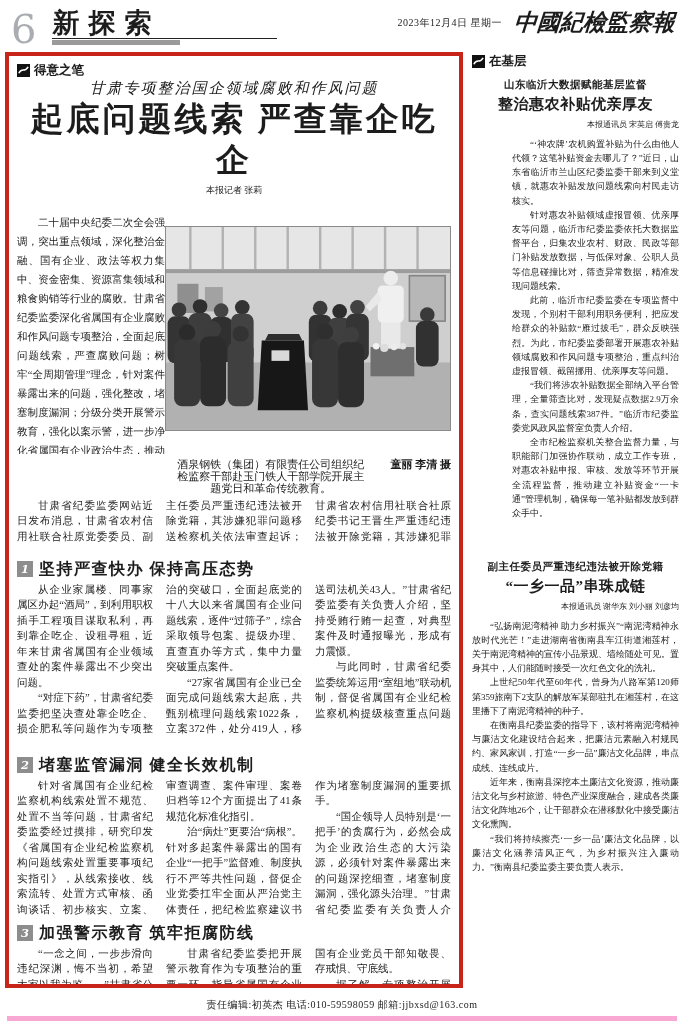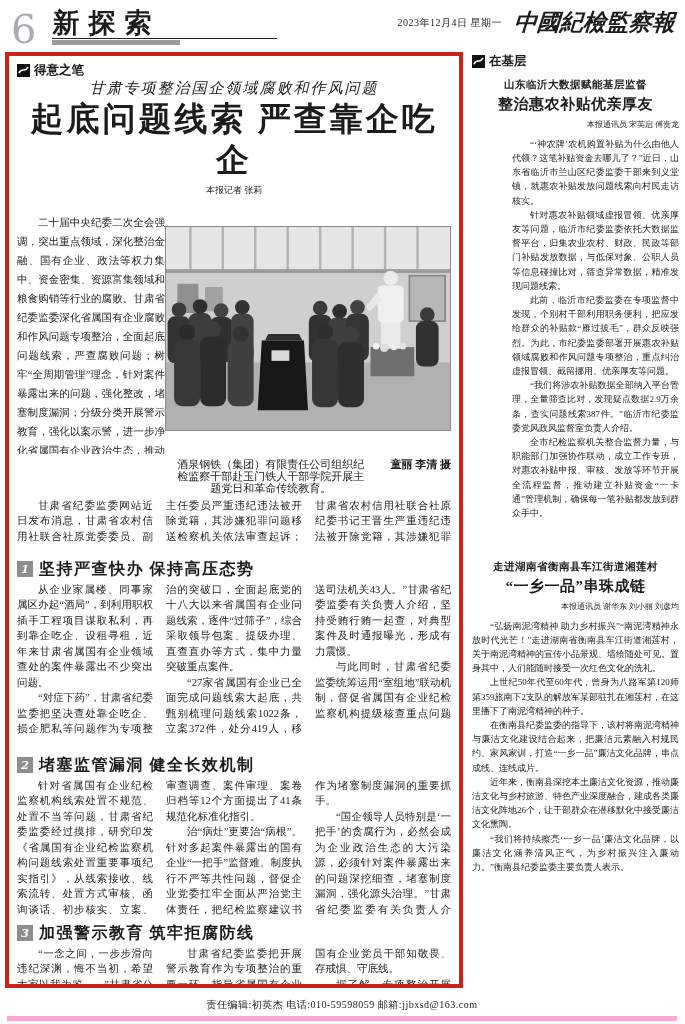--- a/index.html
+++ b/index.html
@@ -235,21 +235,21 @@
         <div class="sb-body a1-body">
             <p>“‘神农牌’农机购置补贴为什么由他人代领？这笔补贴资金去哪儿了？”近日，山东省临沂市兰山区纪委监委干部来到义堂镇，就惠农补贴发放问题线索向村民走访核实。</p>
             <p>针对惠农补贴领域虚报冒领、优亲厚友等问题，临沂市纪委监委依托大数据监督平台，归集农业农村、财政、民政等部门补贴发放数据，与低保对象、公职人员等信息碰撞比对，筛查异常数据，精准发现问题线索。</p>
             <p>此前，临沂市纪委监委在专项监督中发现，个别村干部利用职务便利，把应发给群众的补贴款“雁过拔毛”，群众反映强烈。为此，市纪委监委部署开展惠农补贴领域腐败和作风问题专项整治，重点纠治虚报冒领、截留挪用、优亲厚友等问题。</p>
             <p>“我们将涉农补贴数据全部纳入平台管理，全量筛查比对，发现疑点数据2.9万余条，查实问题线索387件。”临沂市纪委监委党风政风监督室负责人介绍。</p>
             <p>全市纪检监察机关整合监督力量，与职能部门加强协作联动，成立工作专班，对惠农补贴申报、审核、发放等环节开展全流程监督，推动建立补贴资金“一卡通”管理机制，确保每一笔补贴都发放到群众手中。</p>
           </div>
       </article>
 
       <article class="a2">
-        <div class="sb-kicker">走进湖南省衡南县车江街道湘莲村</div>
+        <div class="sb-kicker">副主任委员严重违纪违法被开除党籍</div>
         <h2 class="sb-headline">“一乡一品”串珠成链</h2>
         <div class="sb-byline">本报通讯员 谢华东 刘小丽 刘彦均</div>
         <div class="sb-body a2-body">
             <p>“弘扬南泥湾精神 助力乡村振兴”“南泥湾精神永放时代光芒！”走进湖南省衡南县车江街道湘莲村，关于南泥湾精神的宣传小品景观、墙绘随处可见。置身其中，人们能随时接受一次红色文化的洗礼。</p>
             <p>上世纪50年代至60年代，曾身为八路军第120师第359旅南下2支队的解放军某部驻扎在湘莲村，在这里播下了南泥湾精神的种子。</p>
             <p>在衡南县纪委监委的指导下，该村将南泥湾精神与廉洁文化建设结合起来，把廉洁元素融入村规民约、家风家训，打造“一乡一品”廉洁文化品牌，串点成线、连线成片。</p>
             <p>近年来，衡南县深挖本土廉洁文化资源，推动廉洁文化与乡村旅游、特色产业深度融合，建成各类廉洁文化阵地26个，让干部群众在潜移默化中接受廉洁文化熏陶。</p>
             <p>“我们将持续擦亮‘一乡一品’廉洁文化品牌，以廉洁文化涵养清风正气，为乡村振兴注入廉动力。”衡南县纪委监委主要负责人表示。</p>
           </div>
       </article>

